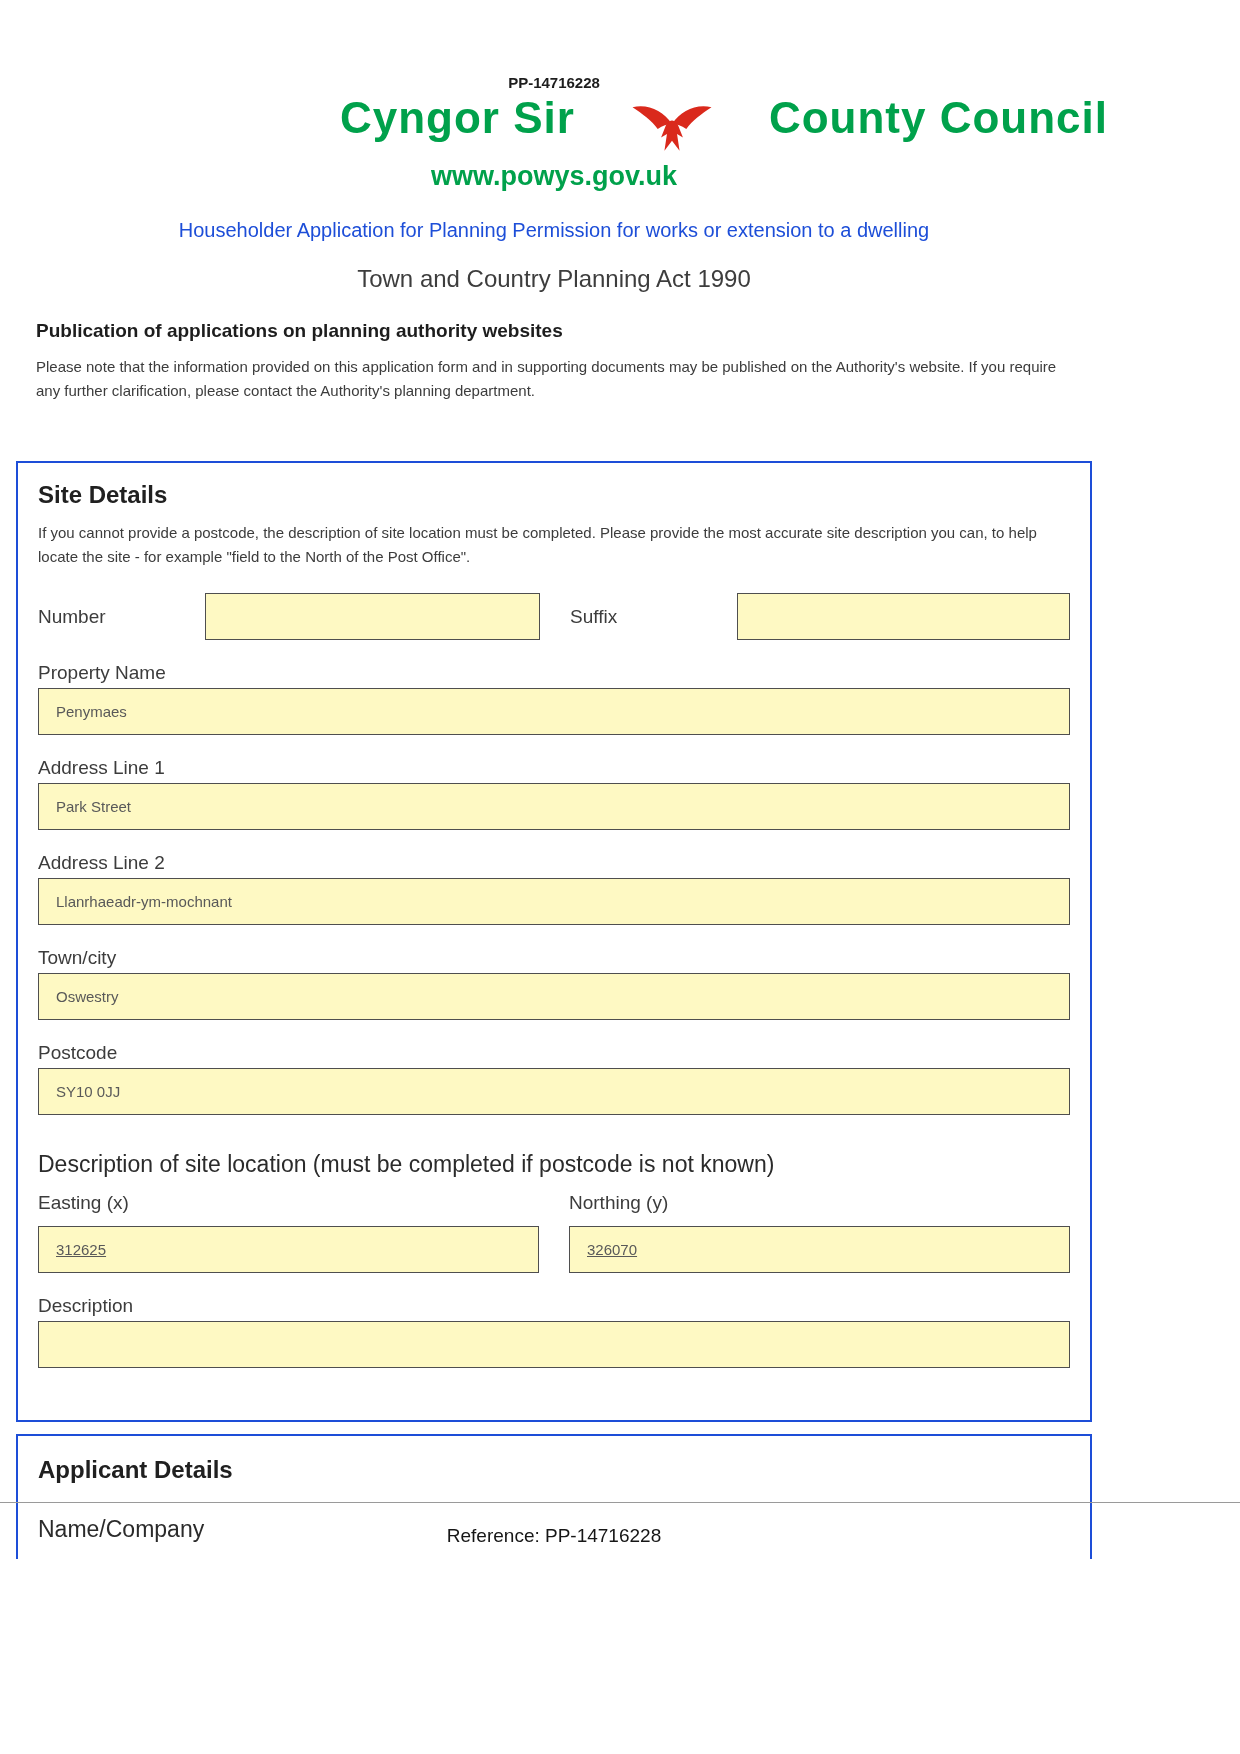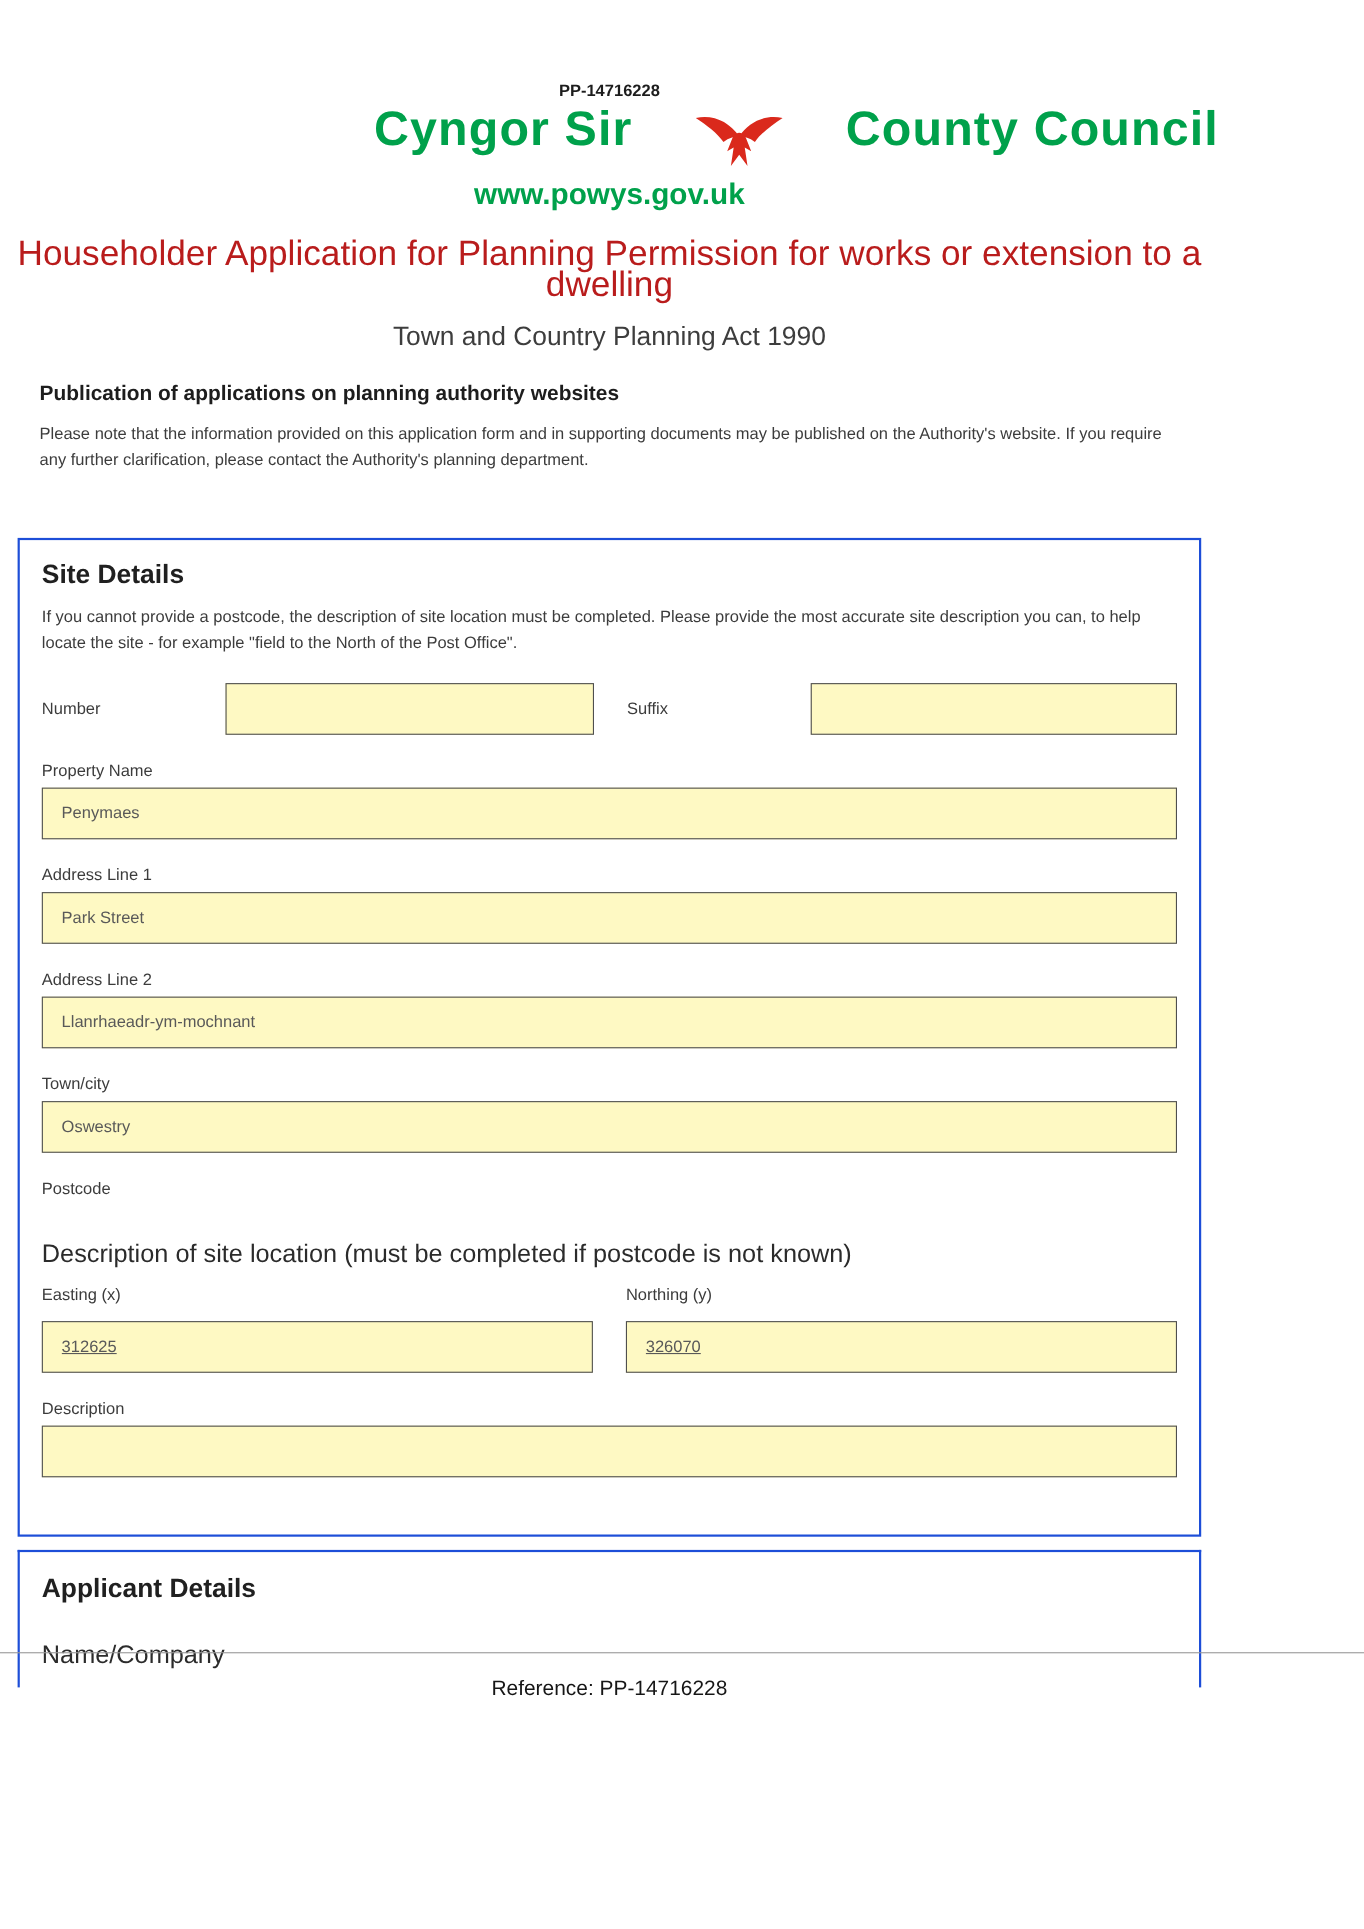--- a/index.html
+++ b/index.html
@@ -15,33 +15,33 @@
   }
   .page{position:relative;width:1240px;height:1754px;overflow:hidden;background:#fff;}
   .doc-header{width:1108px;}
   .ref-top{padding-top:30px;text-align:center;font-size:15px;font-weight:bold;color:#1d1d1d;margin-top:44px;}
   .logo-row{display:flex;justify-content:flex-end;align-items:flex-end;gap:55px;margin-top:2px;}
   .logo-side{font-size:44px;font-weight:bold;color:var(--brand-green);letter-spacing:1px;padding-bottom:13px;white-space:nowrap;}
   .logo-center{display:flex;flex-direction:column;align-items:center;}
   .kite{width:84px;height:62px;margin-bottom:-4px;color:var(--kite-red);}
   .powys{font-size:64px;font-weight:bold;color:var(--brand-green);letter-spacing:2px;line-height:1.05;}
   .website{text-align:center;font-size:27px;font-weight:bold;color:var(--brand-green);margin-top:5px;}
-  .doc-title{text-align:center;font-size:32px;font-weight:400;color:#b91c1c;margin-top:24px;line-height:28px;}
+  .doc-title{text-align:center;font-size:20px;font-weight:400;color:#1d4ed8;margin-top:24px;line-height:28px;}
   .doc-act{text-align:center;font-size:24px;color:#3d3d3d;margin-top:21px;line-height:28px;}
   .pub-head{margin:28px 0 0 36px;font-size:19px;font-weight:bold;color:#1d1d1d;line-height:20px;}
   .pub-note{margin:14px 36px 0 36px;max-width:1030px;font-size:15px;line-height:24px;color:#3c3c3c;}
 
   .form-box{
     margin:58px 0 0 16px;width:1076px;
     border:2px solid #1d4ed8;background:#fff;
     padding:18px 20px 52px 20px;
   }
   .section-title{font-size:24px;font-weight:bold;color:#202020;line-height:28px;}
   .intro{margin-top:12px;font-size:15px;line-height:24px;color:#3c3c3c;}
-  .field-label{display:block;font-size:15px;color:#3c3c3c;line-height:18px;}
+  .field-label{display:block;font-size:19px;color:#3c3c3c;line-height:18px;}
   input.fld{
     display:block;width:100%;height:47px;
     border:1px solid #4f4f4f;background:#fef9c3;
     font-family:inherit;font-size:15px;color:#595959;
     padding:0 17px;border-radius:0;
   }
   .inline-row{display:flex;align-items:center;margin-top:24px;}
   .inline-row .field-label{width:167px;line-height:36px;flex:0 0 auto;}
   .inline-row .fld-number{width:335px;flex:0 0 auto;}
   .inline-row .inline-gap{width:30px;flex:0 0 auto;}
@@ -122,20 +122,21 @@
       <input class="fld" type="text" value="Llanrhaeadr-ym-mochnant" style="">
     </div>
 
     <div class="stack-field">
       <label class="field-label">Town/city</label>
       <input class="fld" type="text" value="Oswestry" style="">
     </div>
 
     <div class="stack-field">
       <label class="field-label">Postcode</label>
+      <input class="fld" type="text" value="SY10 0JJ" style="">
     </div>
 
     <h3 class="sub-heading">Description of site location (must be completed if postcode is not known)</h3>
 
     <div class="two-col">
       <div class="col">
         <label class="field-label">Easting (x)</label>
         <input class="fld" type="text" value="312625" style="">
       </div>
       <div class="col">

